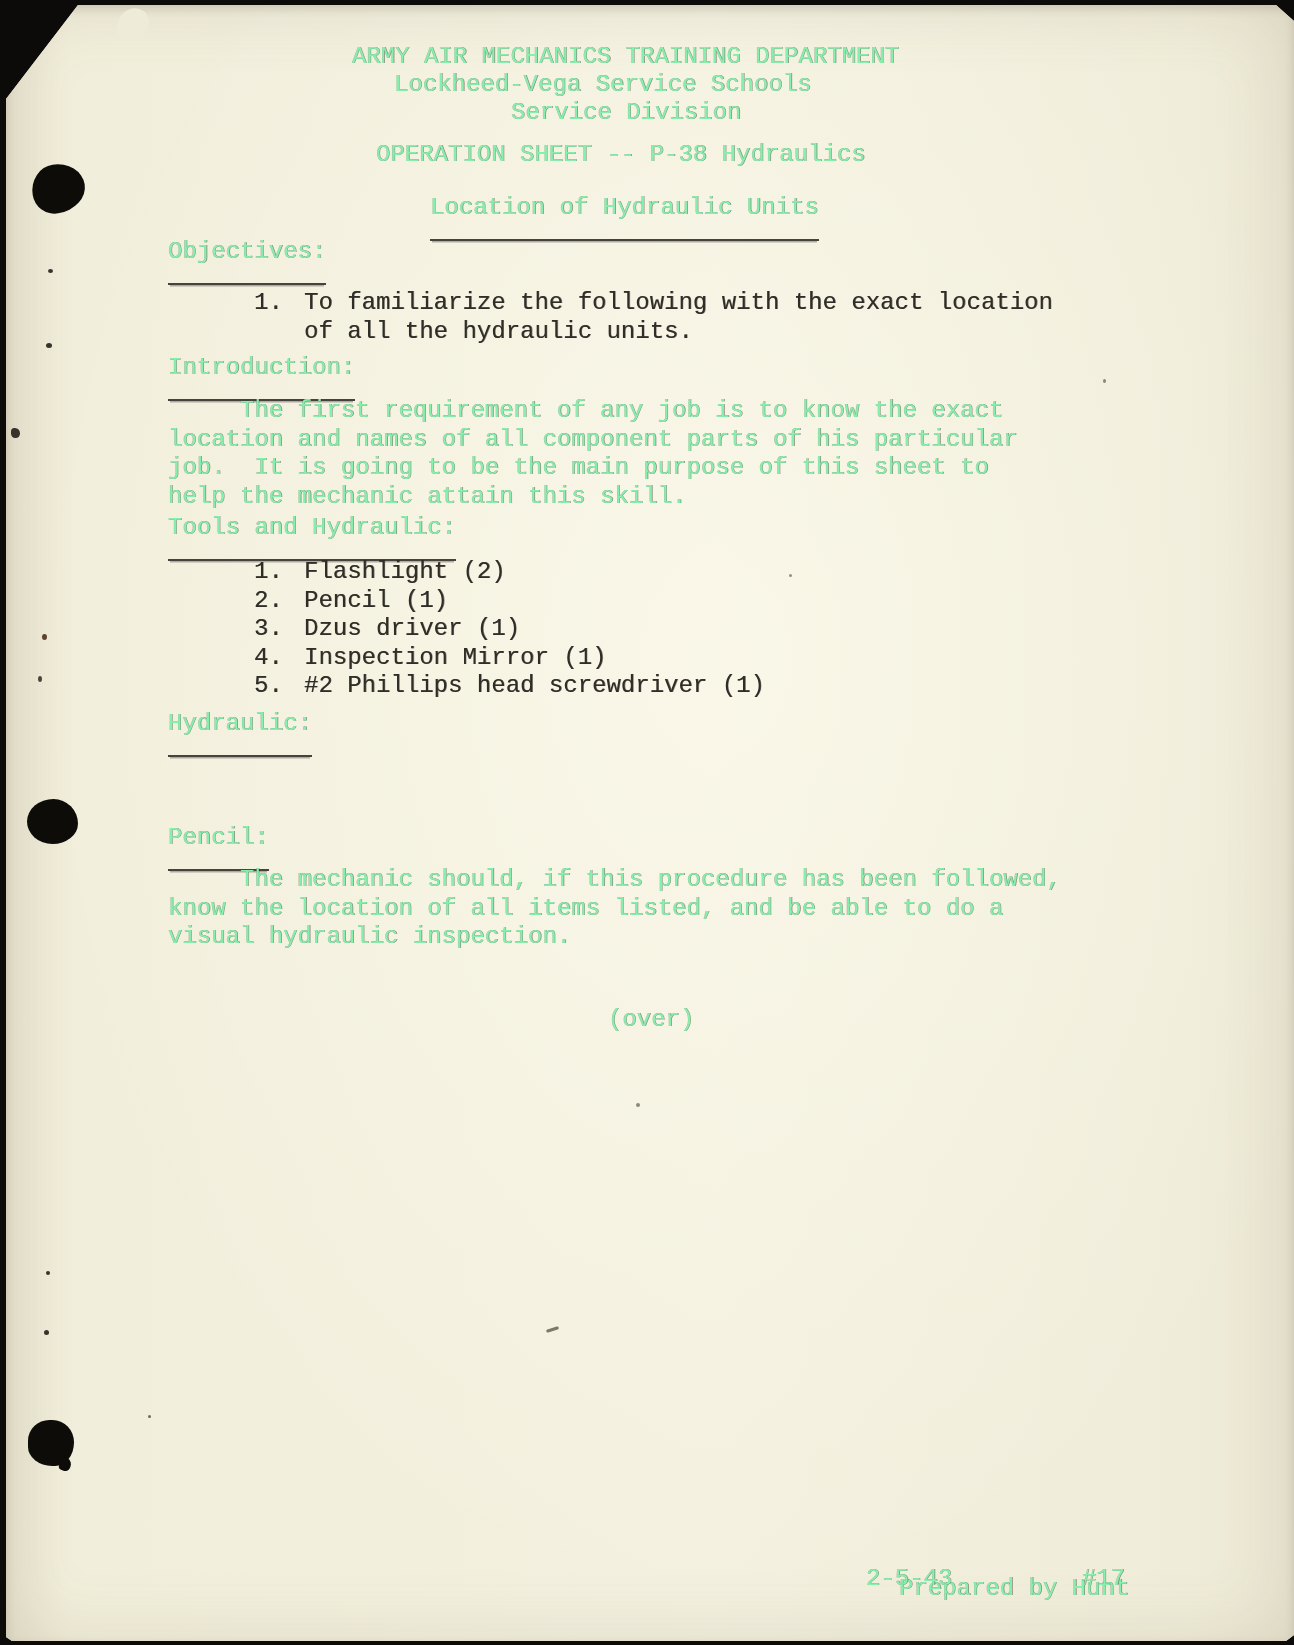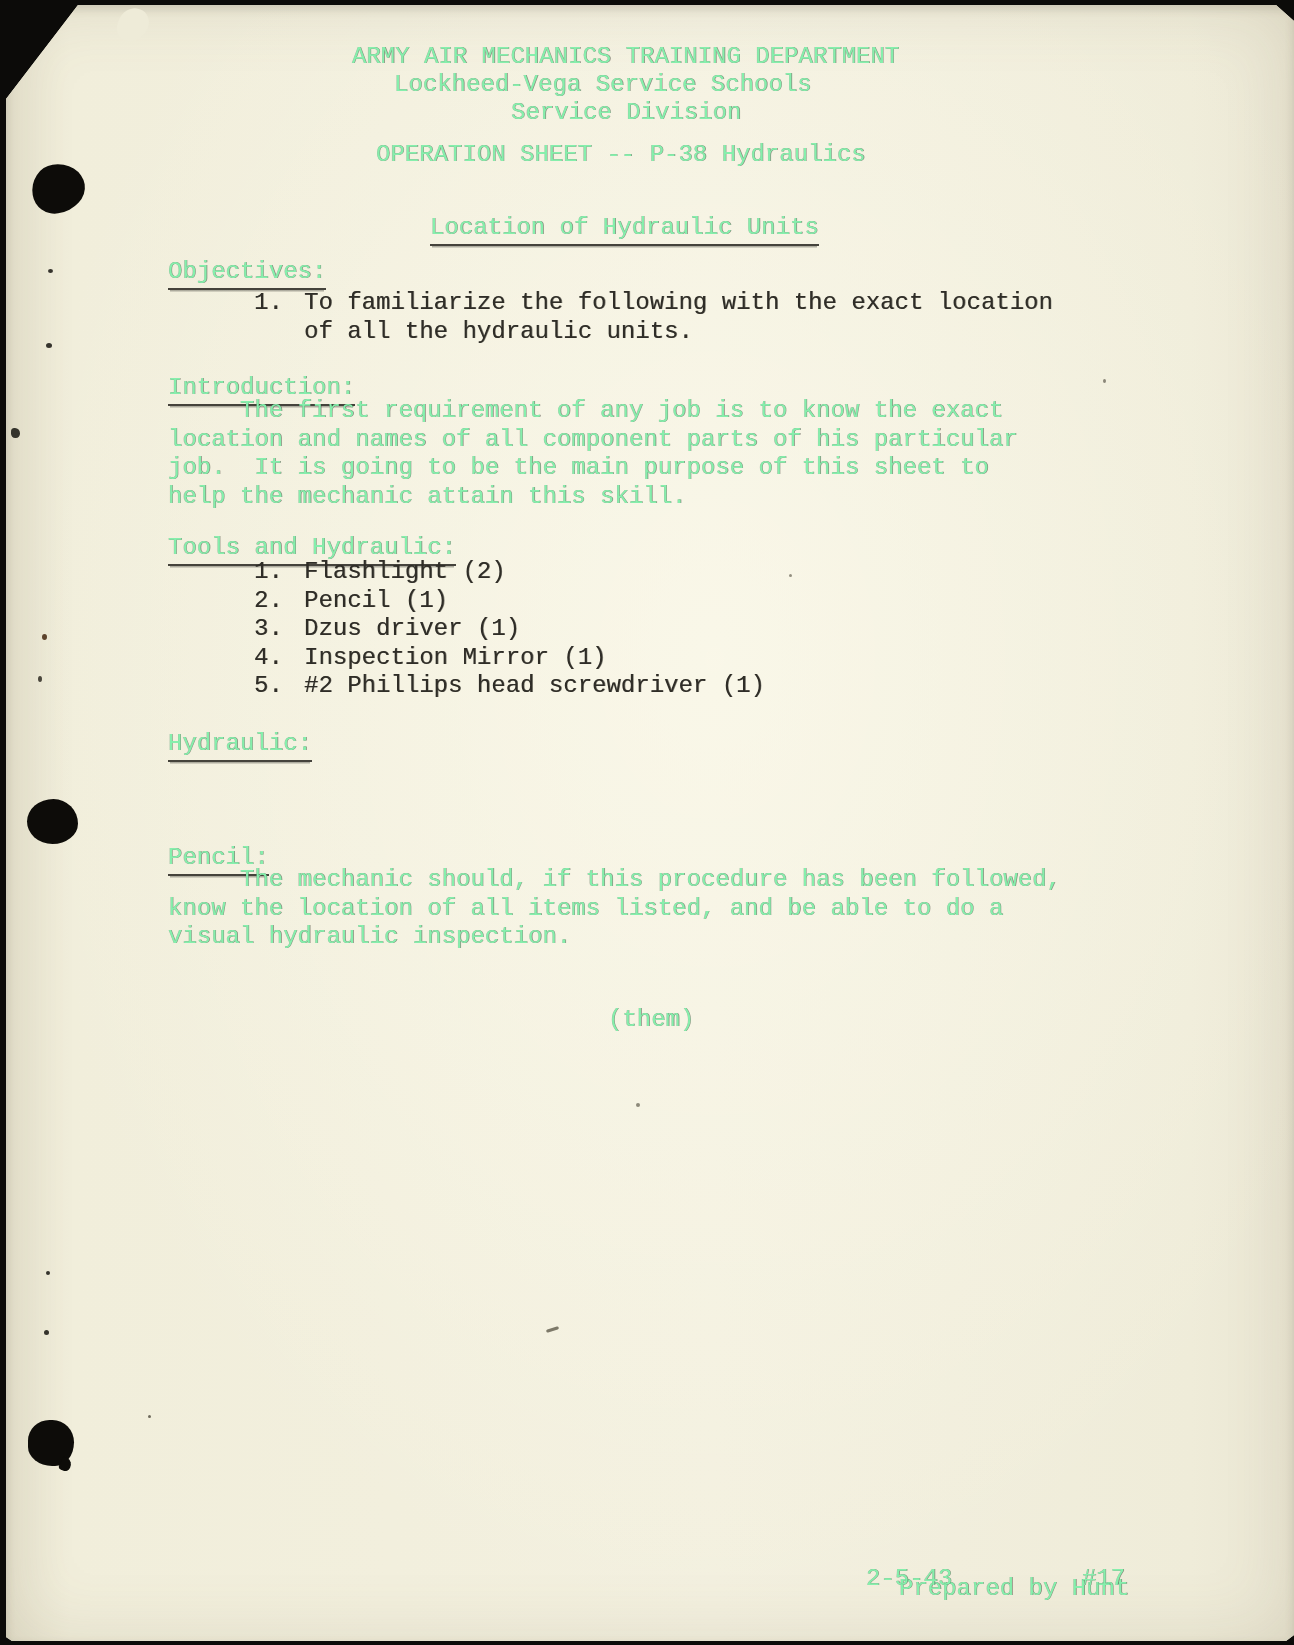--- a/index.html
+++ b/index.html
@@ -31,22 +31,22 @@
   
   .speck{position:absolute;background:#35332c;border-radius:50%;}
   
   .tw{
     position:absolute;
     font-size:24px;line-height:28.5px;
     color:#86efac;
     white-space:pre-wrap;
     text-shadow:0.6px 0.3px 0.5px rgba(47,45,39,.55), -0.3px 0 0.4px rgba(47,45,39,.3);
   }
-  .heading{display:inline-block;border-bottom:2px solid rgba(44,42,36,.88);padding-bottom:1px;
-           box-shadow:0 3.5px 0 -2px rgba(44,42,36,.35);margin-top:20px;}
+  .heading{display:inline-block;border-bottom:2px solid rgba(44,42,36,.88);padding-bottom:16px;
+           box-shadow:0 3.5px 0 -2px rgba(44,42,36,.35);}
   .list-block{position:absolute;}
   .list-row{display:flex;font-size:24px;line-height:28.5px;color:#2f2d27;
             text-shadow:0.6px 0.3px 0.5px rgba(47,45,39,.55);}
   .num-col{width:50px;flex:0 0 50px;}
   .item-text{white-space:pre-wrap;}
 </style>
 </head>
 <body>
 
 <div id="screen">
@@ -123,19 +123,19 @@
       </div>
     </div>
 
   <div class="tw" style="left:168px;top:710px;"><span class="heading">Hydraulic:</span></div>
 
   <div class="tw" style="left:168px;top:824px;"><span class="heading">Pencil:</span></div>
   <div class="tw" style="left:168px;top:866px;">     The mechanic should, if this procedure has been followed,
 know the location of all items listed, and be able to do a
 visual hydraulic inspection.</div>
 
-  <div class="tw" style="left:608px;top:1006px;">(them)</div>
+  <div class="tw" style="left:608px;top:1006px;">(over)</div>
 
   <div class="tw" style="left:899px;top:1575px;">Prepared by Hunt</div>
   <div class="tw" style="left:866px;top:1565px;">2-5-43</div>
   <div class="tw" style="left:1082px;top:1565px;">#17</div>
 
 </div>
 
 </body></html>

